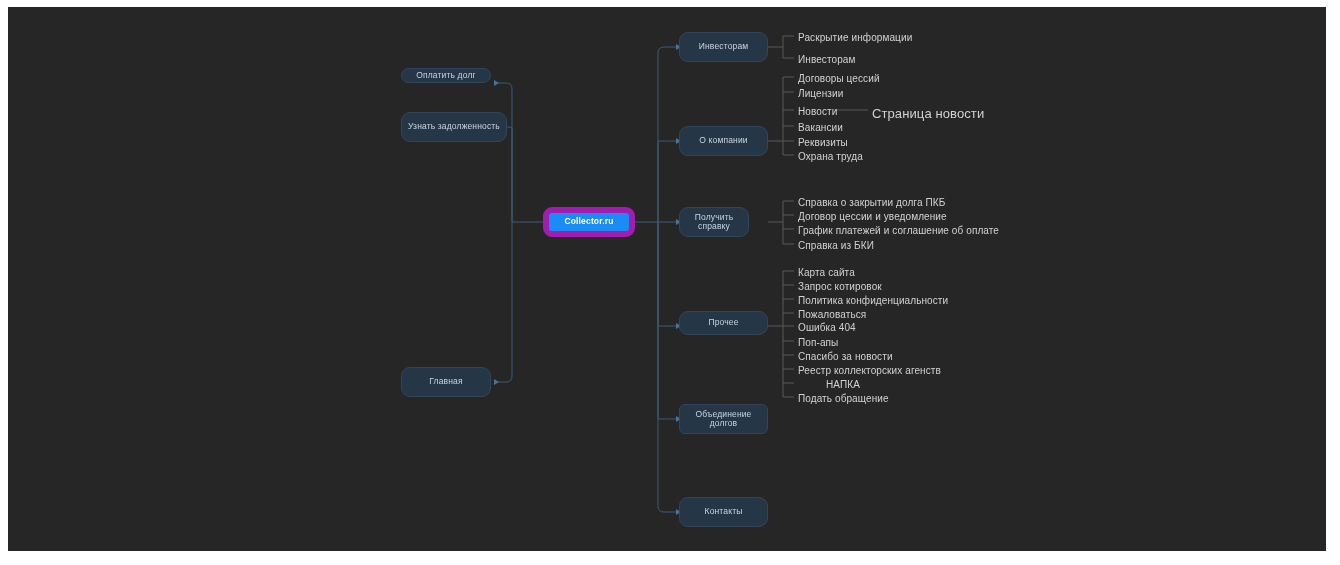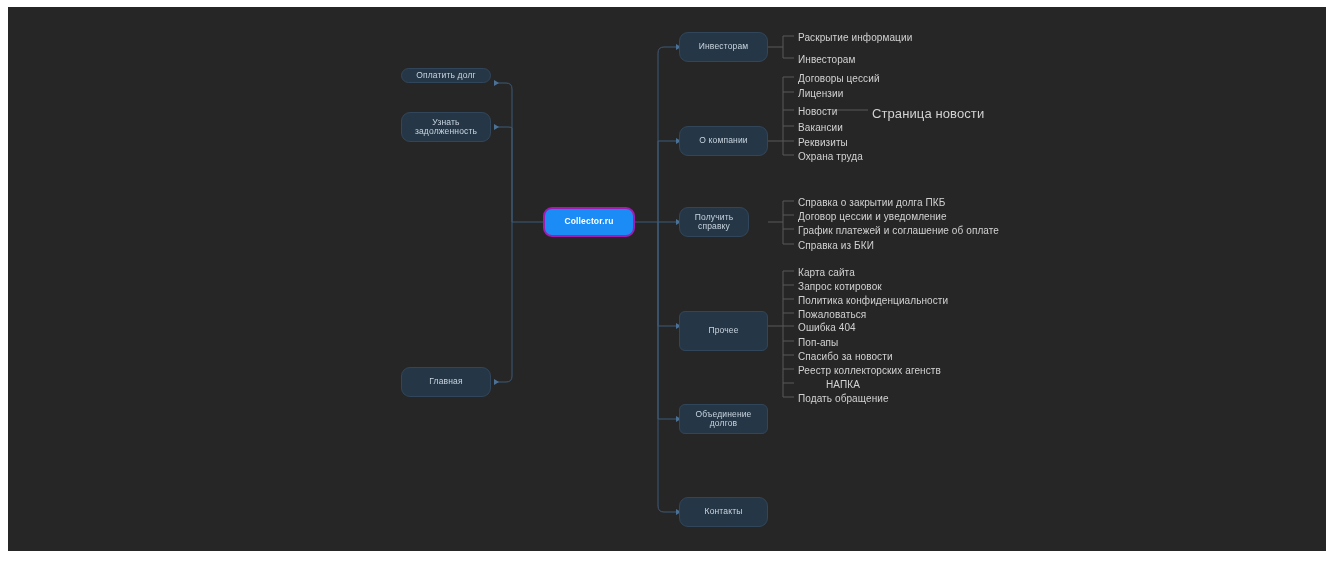--- a/index.html
+++ b/index.html
@@ -43,21 +43,21 @@
     border: 1px solid #31465a;
     color: #c9d4de;
     font-size: 8.5px;
     letter-spacing: 0.15px;
     text-align: center;
     line-height: 1.1;
     padding: 0 6px;
   }
   .node.root {
     background: #1b8cf5;
-    border: 2px solid #a21caf;
+    border: 6px solid #a21caf;
     color: #ffffff;
     font-weight: bold;
     font-size: 8.5px;
   }
   .leaf-label {
     position: absolute;
     color: #d2d2d2;
     font-size: 10px;
     letter-spacing: 0.1px;
     white-space: nowrap;
@@ -143,37 +143,37 @@
       </g>
     </svg>
 
     <div class="node root" style="left:535px; top:200px; width:92px; height:30px;">
       <span>Collector.ru</span>
     </div>
 
     <div class="node" style="left:393px; top:61px; width:90px; height:15px;">
       <span>Оплатить долг</span>
     </div>
-    <div class="node" style="left:393px; top:105px; width:90px; height:30px;">
+    <div class="node" style="left:393px; top:105px; width:106px; height:30px;">
       <span>Узнать задолженность</span>
     </div>
     <div class="node" style="left:393px; top:360px; width:90px; height:30px;">
       <span>Главная</span>
     </div>
 
     <div class="node" style="left:671px; top:25px; width:89px; height:30px;">
       <span>Инвесторам</span>
     </div>
     <div class="node" style="left:671px; top:119px; width:89px; height:30px;">
       <span>О компании</span>
     </div>
     <div class="node" style="left:671px; top:200px; width:70px; height:30px;">
       <span>Получить справку</span>
     </div>
-    <div class="node" style="left:671px; top:304px; width:89px; height:40px;border-radius:6px;">
+    <div class="node" style="left:671px; top:304px; width:89px; height:24px;">
       <span>Прочее</span>
     </div>
     <div class="node" style="left:671px; top:397px; width:89px; height:30px;border-radius:6px;">
       <span>Объединение долгов</span>
     </div>
     <div class="node" style="left:671px; top:490px; width:89px; height:30px;">
       <span>Контакты</span>
     </div>
 
     <div class="leaf-label" style="left:790px; top:26px;">

